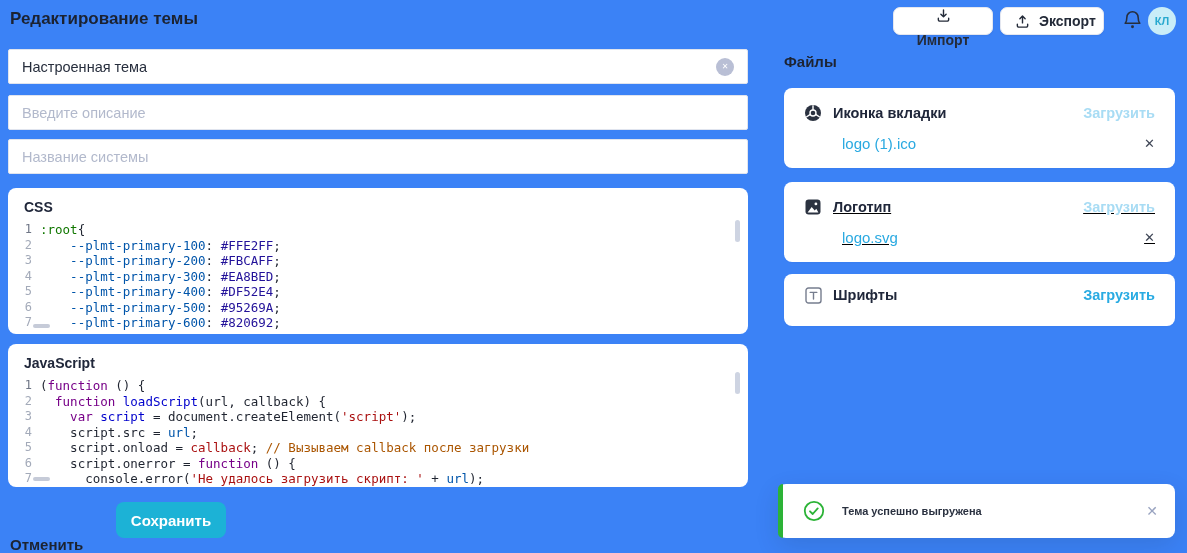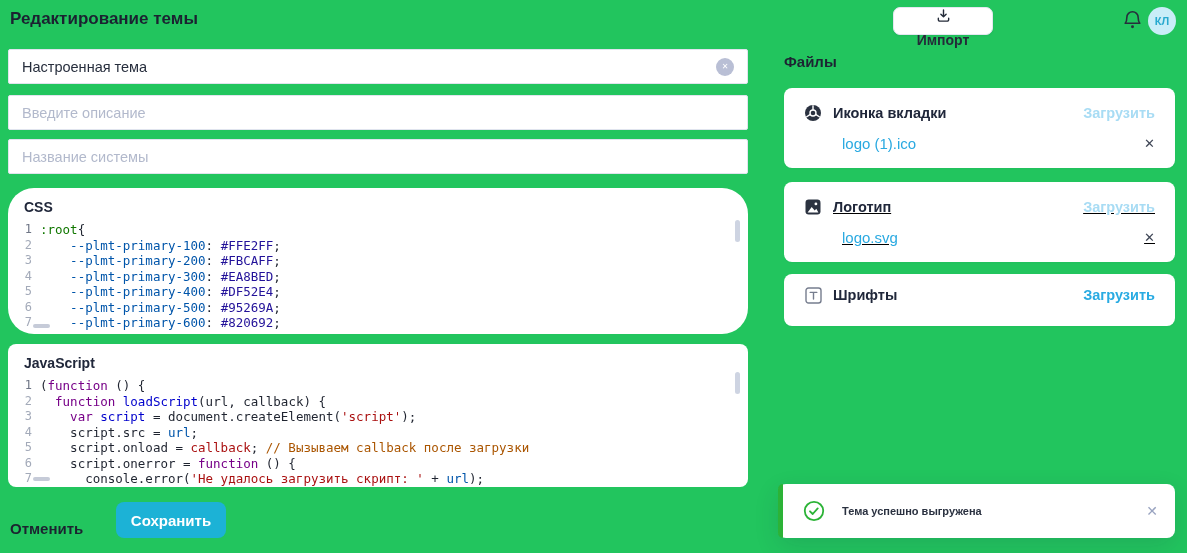--- a/index.html
+++ b/index.html
@@ -1,17 +1,17 @@
 <!DOCTYPE html>
 <html><head>
 <meta charset="utf-8">
 <style>
   html,body{margin:0;padding:0;}
   body{font-family:"Liberation Sans",sans-serif;background:#eef0f5;}
-  .app{position:relative;width:1187px;height:553px;background:#22c55e;overflow:hidden;}
+  .app{position:relative;width:1187px;height:553px;background:#3b82f6;overflow:hidden;}
 
   
   .page-title{position:absolute;left:10px;top:9px;font-size:17px;font-weight:600;color:#1b2231;}
   .hdr-btn{position:absolute;top:7px;height:28px;display:flex;align-items:center;gap:9px;background:#fff;
     border:1px solid #e4e7f0;border-radius:7px;padding:0 14px;box-sizing:border-box;
     font-size:14px;font-weight:600;color:#242b39;box-shadow:0 1px 2px rgba(20,30,60,.06);cursor:pointer;}
   .hdr-btn.import{left:893px;width:100px;flex-direction:column;}
   .hdr-btn.export{left:1000px;width:104px;}
   .bell-btn{position:absolute;left:1120px;top:8px;width:24px;height:24px;display:flex;align-items:center;justify-content:center;cursor:pointer;background:none;border:none;padding:0;}
   .avatar{position:absolute;left:1148px;top:7px;width:28px;height:28px;border-radius:50%;background:#c9edf8;
@@ -24,21 +24,21 @@
   .text-input::placeholder{color:#b2b9cc;}
   .input-name{top:49px;}
   .input-desc{top:95px;}
   .input-sys{top:139px;}
   .clear-btn{position:absolute;left:716px;top:58px;width:18px;height:18px;border-radius:50%;background:#b9bfd5;
     display:flex;align-items:center;justify-content:center;color:#fff;font-size:8px;line-height:1;cursor:pointer;border:none;padding:0;}
 
   
   .card{position:absolute;background:#fff;border-radius:8px;}
   .code-card{left:8px;width:740px;padding:11px 0 0 0;box-sizing:border-box;}
-  .css-card{top:188px;height:146px;border-radius:26px;}
+  .css-card{top:188px;height:146px;}
   .js-card{top:344px;height:143px;}
   .code-title{font-size:14px;font-weight:700;color:#20273a;margin:0 0 7px 16px;}
   .code-area{position:relative;}
   .code-line{display:flex;line-height:15.5px;}
   .line-num{width:24px;text-align:right;margin-right:8px;font-family:"DejaVu Sans Mono",monospace;
     font-size:12px;color:#a3aab9;flex:none;}
   .line-num.first{color:#6e7585;}
   .line-code{white-space:pre;font-family:"DejaVu Sans Mono",monospace;font-size:12.5px;color:#1f2430;}
   .tok-plain{color:#1f2430;}
   .tok-keyword{color:#770088;}
@@ -47,21 +47,21 @@
   .tok-atom{color:#221199;}
   .tok-string{color:#aa1111;}
   .tok-comment{color:#aa5500;}
   .tok-tag{color:#117700;}
   .v-thumb{position:absolute;right:8px;width:5px;height:22px;border-radius:3px;background:#ced4e2;cursor:pointer;}
   .css-card .v-thumb{top:32px;}
   .js-card .v-thumb{top:28px;}
   .h-thumb{position:absolute;left:25px;bottom:6px;width:17px;height:4px;border-radius:2px;background:#c6cbd8;cursor:pointer;}
 
   
-  .cancel-btn{position:absolute;left:10px;top:520px;font-size:15px;font-weight:600;color:#1c2330;background:none;border:none;padding:0;cursor:pointer;font-family:"Liberation Sans",sans-serif;}
+  .cancel-btn{position:absolute;left:10px;top:536px;font-size:15px;font-weight:600;color:#1c2330;background:none;border:none;padding:0;cursor:pointer;font-family:"Liberation Sans",sans-serif;}
   .save-btn{position:absolute;left:116px;top:502px;width:110px;height:36px;border-radius:8px;border:none;
     background:#1cb2d6;color:#fff;font-size:15px;font-weight:700;cursor:pointer;font-family:"Liberation Sans",sans-serif;}
 
   
   .files-heading{position:absolute;left:784px;top:53px;font-size:15px;font-weight:700;color:#1d2433;}
   .file-card{left:784px;width:391px;box-sizing:border-box;padding:0 20px;box-shadow:0 1px 2px rgba(20,30,60,.03);}
   .card-favicon{top:88px;height:80px;}
   .card-logo{top:182px;height:80px;text-decoration:underline;}
   .card-fonts{top:274px;height:52px;}
   .file-row{display:flex;align-items:center;}
@@ -93,20 +93,29 @@
   <button class="hdr-btn import">
     <span style="display:flex;">
       <svg width="15" height="15" viewBox="0 0 16 16">
           <path d="M8 2v7M5.2 6.6L8 9.4l2.8-2.8" stroke="#242b39" stroke-width="1.5" fill="none" stroke-linecap="round" stroke-linejoin="round"></path>
           <path d="M2.5 10.8v1.7A1.5 1.5 0 0 0 4 14h8a1.5 1.5 0 0 0 1.5-1.5v-1.7" stroke="#242b39" stroke-width="1.5" fill="none" stroke-linecap="round"></path>
         </svg>
     </span>
     <span>Импорт</span>
   </button>
 
+  <button class="hdr-btn export">
+    <span style="display:flex;">
+      <svg width="15" height="15" viewBox="0 0 16 16">
+          <path d="M8 9.5V2.5M5.2 5L8 2.2 10.8 5" stroke="#242b39" stroke-width="1.5" fill="none" stroke-linecap="round" stroke-linejoin="round"></path>
+          <path d="M2.5 10.8v1.7A1.5 1.5 0 0 0 4 14h8a1.5 1.5 0 0 0 1.5-1.5v-1.7" stroke="#242b39" stroke-width="1.5" fill="none" stroke-linecap="round"></path>
+        </svg>
+    </span>
+    <span>Экспорт</span>
+  </button>
 
   <button class="bell-btn">
     <span style="display:flex;">
       <svg width="21" height="22" viewBox="0 0 20 21">
           <path d="M10 2.6a5.4 5.4 0 0 0-5.4 5.4c0 4-1.6 5.6-1.6 5.6h14s-1.6-1.6-1.6-5.6A5.4 5.4 0 0 0 10 2.6z" fill="none" stroke="#272e3c" stroke-width="1.5" stroke-linejoin="round"></path>
           <circle cx="10" cy="17" r="1.4" fill="#272e3c"></circle>
         </svg>
     </span>
   </button>
 

